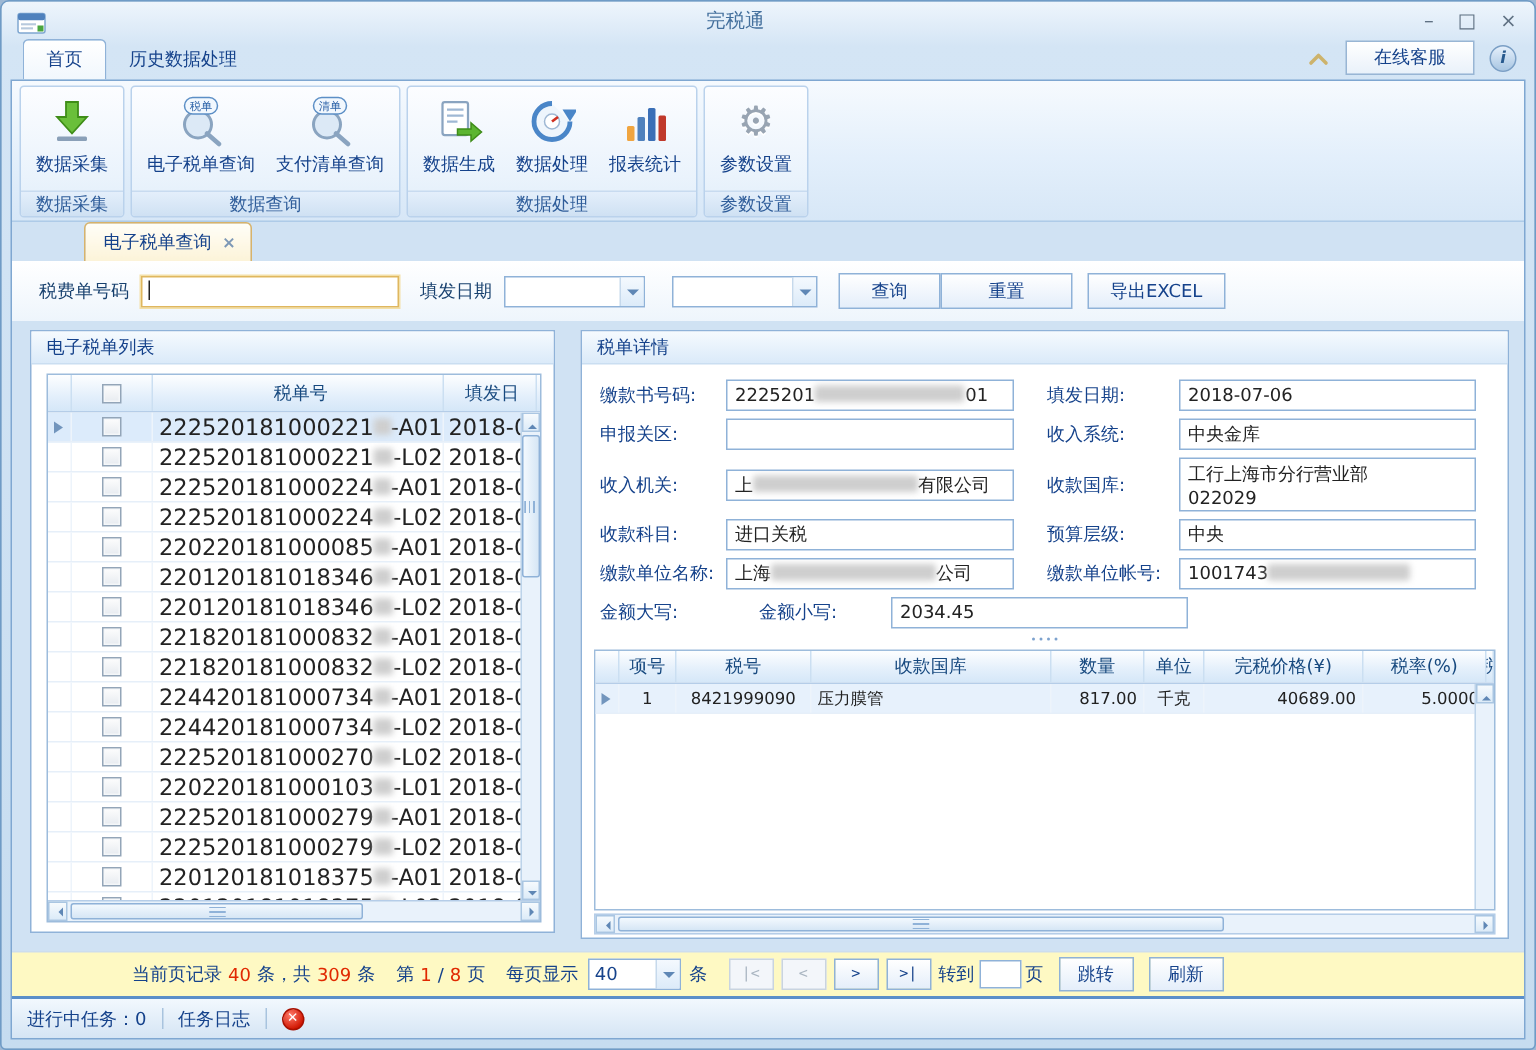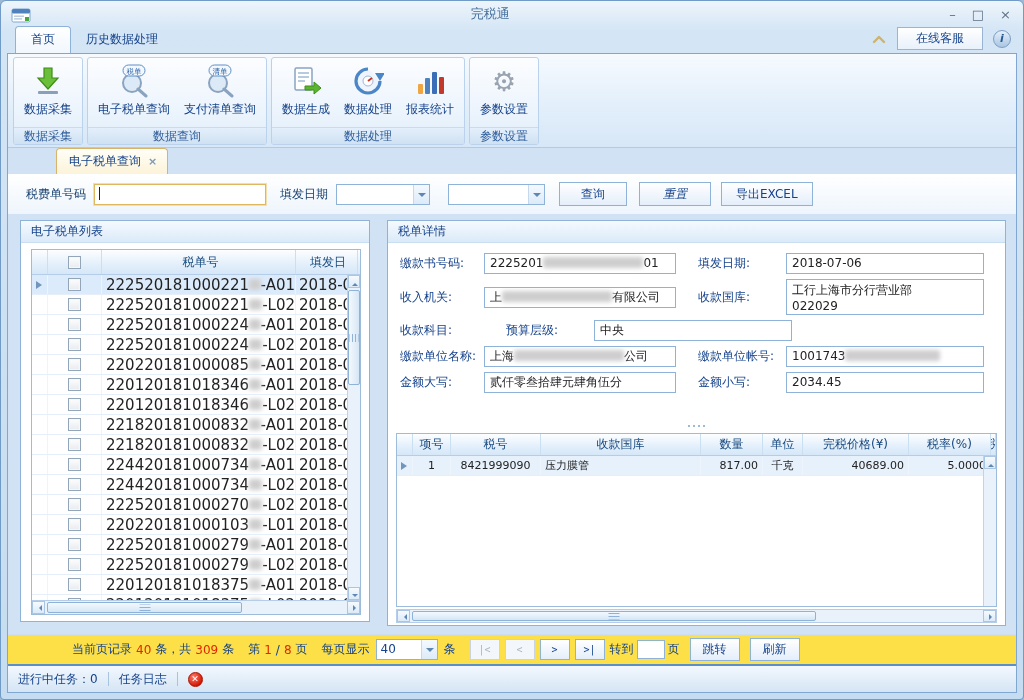--- a/index.html
+++ b/index.html
@@ -156,22 +156,22 @@
   .grow .num { justify-content:flex-end; }
   .grow .ctr { justify-content:center; }
   .grow.selected .g-ind { position:relative; }
   .grow.selected .g-ind::after { content:""; position:absolute; left:4px; top:6px;
         border-left:6px solid #7295bd; border-top:4px solid transparent; border-bottom:4px solid transparent; }
   .vsb-g { right:0; top:22px; bottom:0; }
   .ghsb { position:absolute; left:8px; right:8px; bottom:2px; height:14px; border:1px solid #b5cde8;
           background:#e9f2fb; }
 
   
-  .pagebar { height:32px; background:#fde047; border-top:1px solid #cdddee; border-bottom:2px solid #5b8fc9;
-             display:flex; align-items:center; padding-left:64px; color:#15428b; flex:none; }
+  .pagebar { height:32px; background:#fef9c3; border-top:1px solid #cdddee; border-bottom:2px solid #5b8fc9;
+             display:flex; align-items:center; padding-left:80px; color:#15428b; flex:none; }
   .pagebar .gap { width:14px; flex:none; }
   .rednum { color:#e02800; padding:0 4px; }
   .pgsel { width:62px; height:21px; margin:0 6px; }
   .navbtn { width:30px; height:21px; border:1px solid #8fb2d8; background:linear-gradient(#ffffff,#e4eefa);
             display:inline-flex; align-items:center; justify-content:center; margin-right:5px;
             font-family:"DejaVu Sans Mono",monospace; font-size:10px; color:#15428b; }
   .navbtn.disabled { border-color:#c9d4e0; color:#a9b5c1; background:#f3f6fa; }
   .goto-input { width:28px; height:19px; border:1px solid #8fb2d8; background:#fff; margin:0 3px; }
   .smallbtn { height:23px; padding:0 12px; margin-left:10px; }
 
@@ -325,21 +325,21 @@
       </div>
     </div>
 
     <div class="searchrow">
       <span class="slabel">税费单号码</span>
       <div class="tbox focus" style="width:172px;"><span class="caret"></span><span></span></div>
       <span class="slabel" style="margin-left:14px;">填发日期</span>
       <div class="tbox sel" style="width:94px;"><span></span><span class="sel-arrow"></span></div>
       <div class="tbox sel" style="width:97px;margin-left:18px;"><span></span><span class="sel-arrow"></span></div>
       <div class="btn" style="margin-left:14px;width:68px;">查询</div>
-      <div class="btn" style="margin-left:12px;width:72px;font-style:italic;">重置</div>
+      <div class="btn" style="width:88px;">重置</div>
       <div class="btn" style="margin-left:10px;">导出EXCEL</div>
     </div>
 
     <div class="main">
 
       <div class="panel panel-left">
         <div class="pcaption">电子税单列表</div>
         <div class="pbody">
           <div class="ltable">
             <div class="lhead">
@@ -630,39 +630,45 @@
         <div class="pcaption">税单详情</div>
         <div class="pbody">
           <div class="dform">
             <div class="frow">
               <span class="flabel">缴款书号码:</span>
               <div class="fbox fb1"><span>2225201</span><span class="bl w100"></span><span>01</span></div>
               <span class="flabel l2">填发日期:</span>
               <div class="fbox fb2"><span>2018-07-06</span></div>
             </div>
             <div class="frow">
+              <span class="flabel">申报关区:</span>
+              <div class="fbox fb1"><span></span></div>
+              <span class="flabel l2">收入系统:</span>
+              <div class="fbox fb2"><span>中央金库</span></div>
+            </div>
+            <div class="frow">
               <span class="flabel">收入机关:</span>
               <div class="fbox fb1"><span>上</span><span class="bl w110"></span><span>有限公司</span></div>
               <span class="flabel l2">收款国库:</span>
               <div class="fbox fb2 tall"><span>工行上海市分行营业部</span><br><span>022029</span></div>
             </div>
             <div class="frow">
               <span class="flabel">收款科目:</span>
+              <div class="fbox fb1"><span>进口关税</span></div>
               <span class="flabel l2">预算层级:</span>
               <div class="fbox fb2"><span>中央</span></div>
             </div>
             <div class="frow">
               <span class="flabel">缴款单位名称:</span>
               <div class="fbox fb1"><span>上海</span><span class="bl w110"></span><span>公司</span></div>
               <span class="flabel l2">缴款单位帐号:</span>
               <div class="fbox fb2"><span>1001743</span><span class="bl w95"></span></div>
             </div>
             <div class="frow">
               <span class="flabel">金额大写:</span>
-              <div class="fbox fb1"><span>贰仟零叁拾肆元肆角伍分</span></div>
               <span class="flabel l2">金额小写:</span>
               <div class="fbox fb2"><span>2034.45</span></div>
             </div>
           </div>
 
           <div class="split">
                 <i></i>
                 <i></i>
                 <i></i>
                 <i></i>

